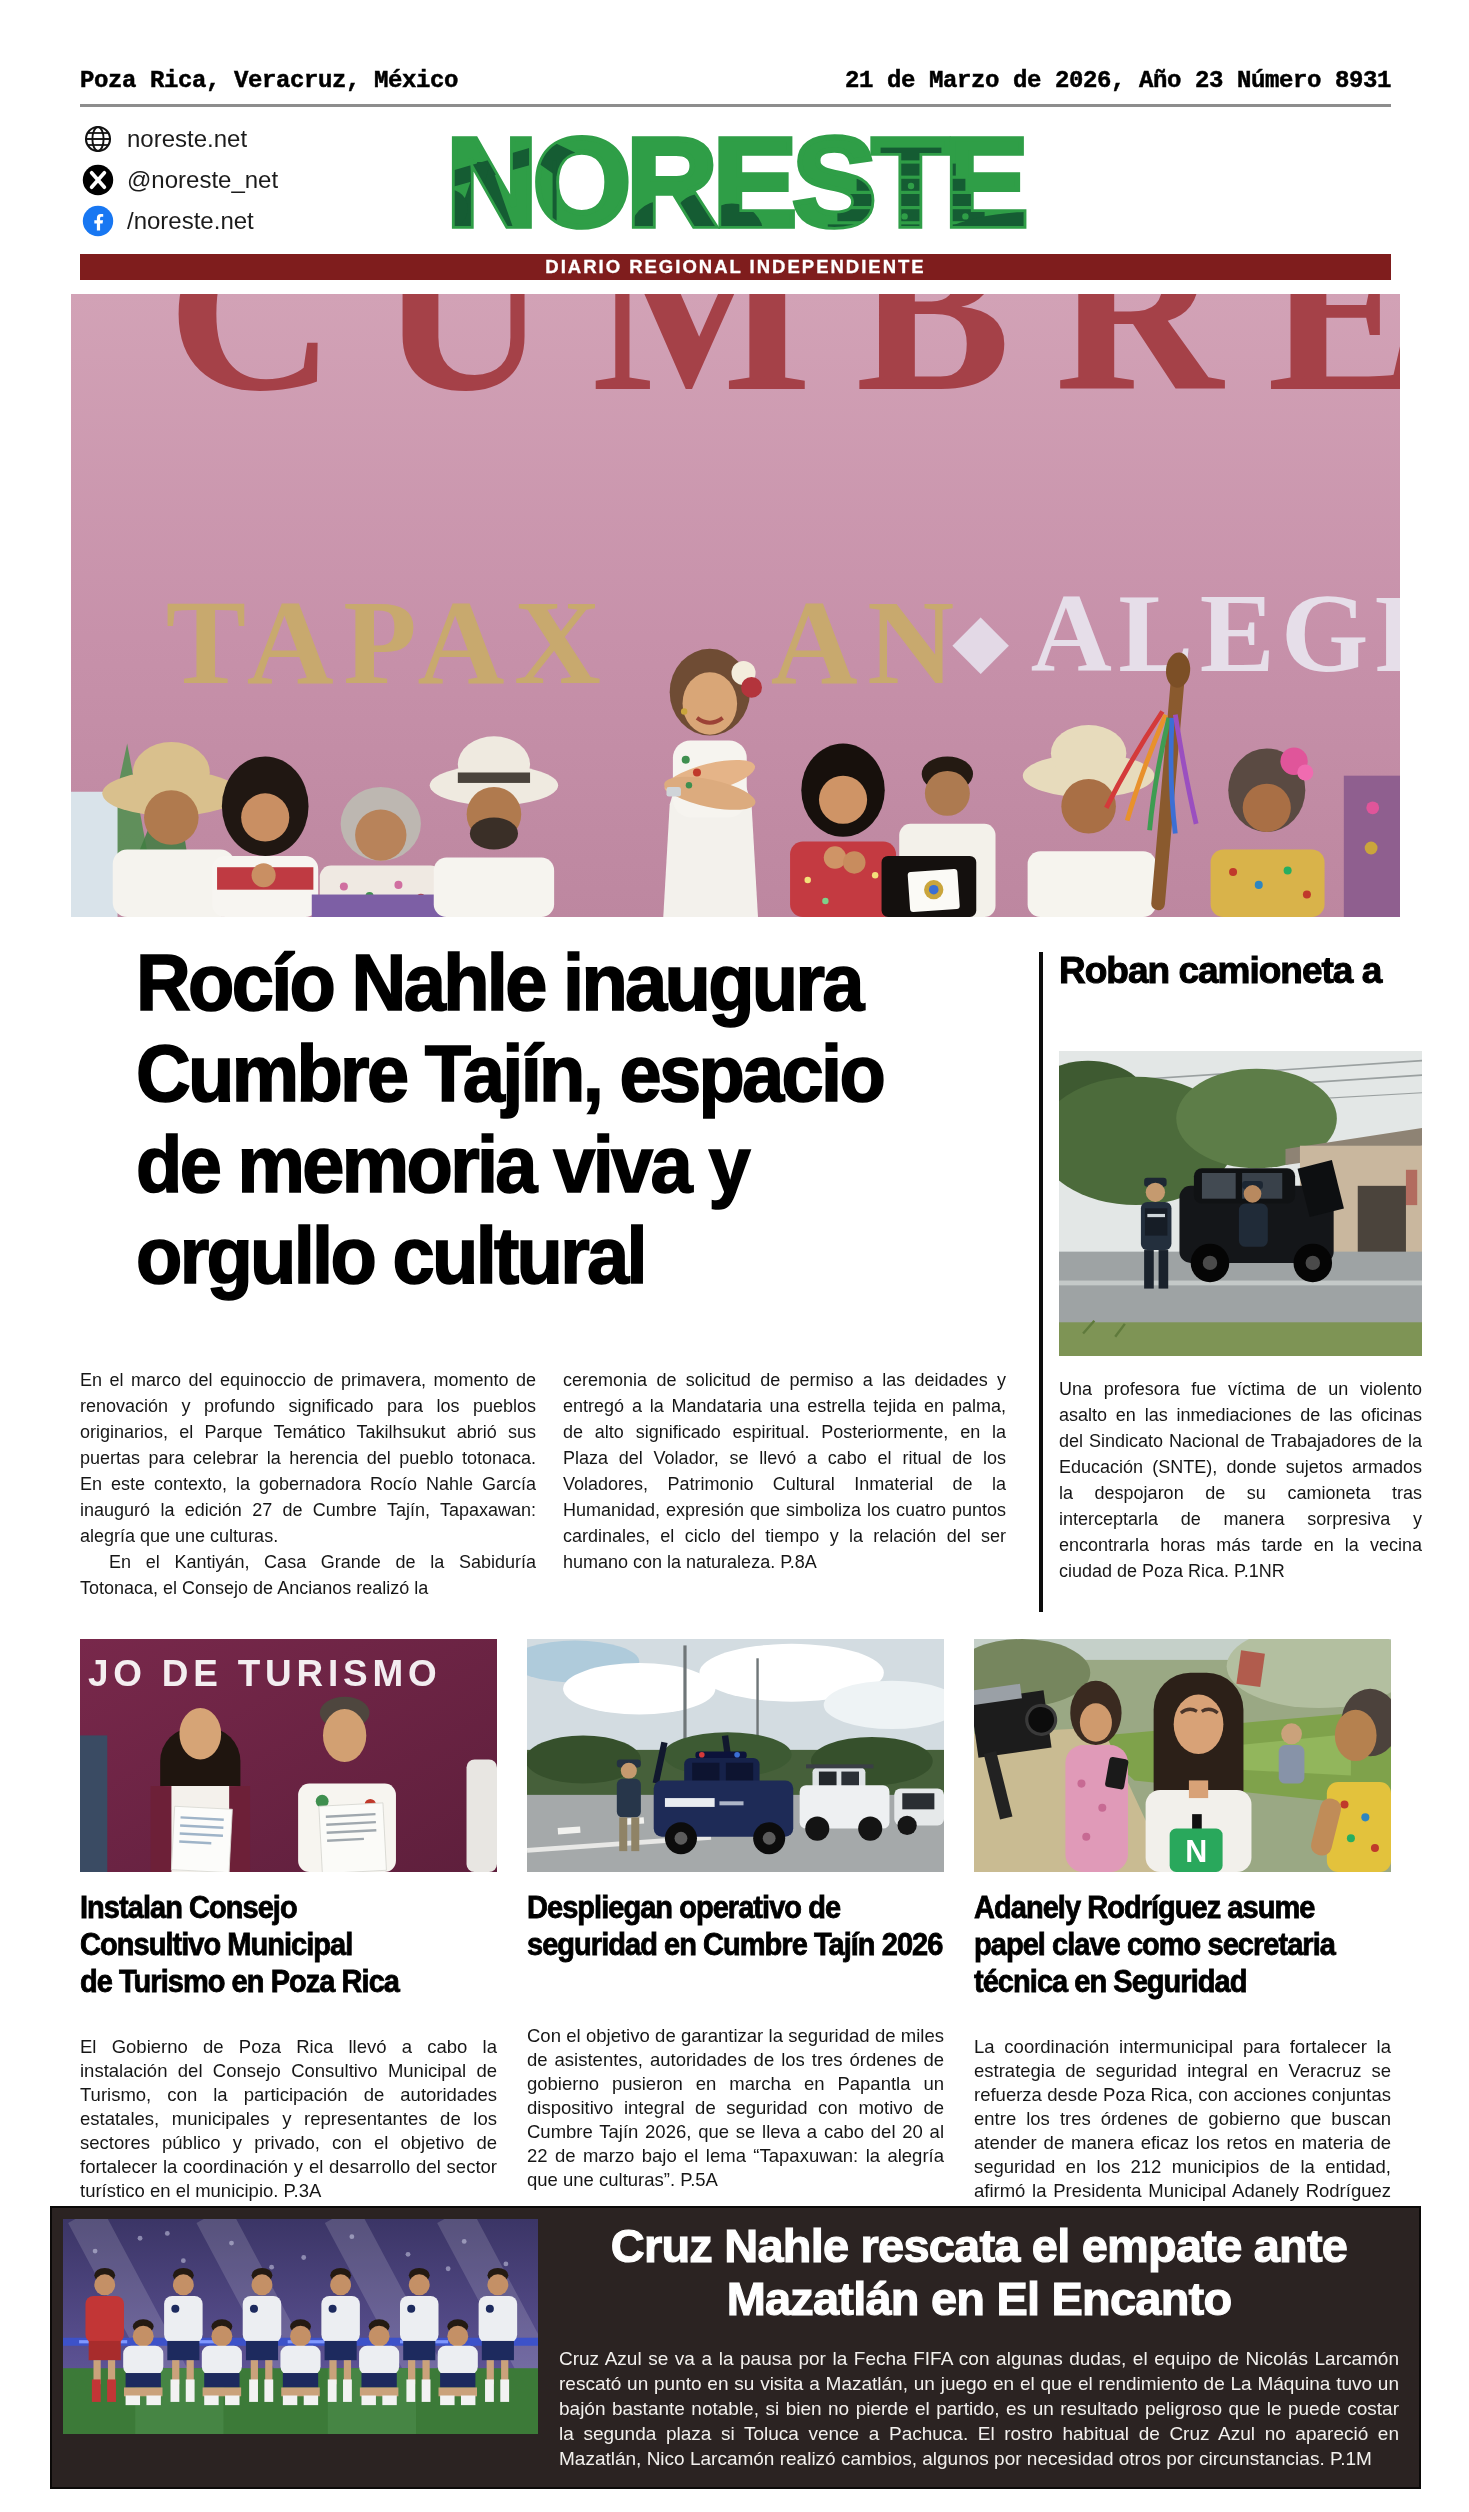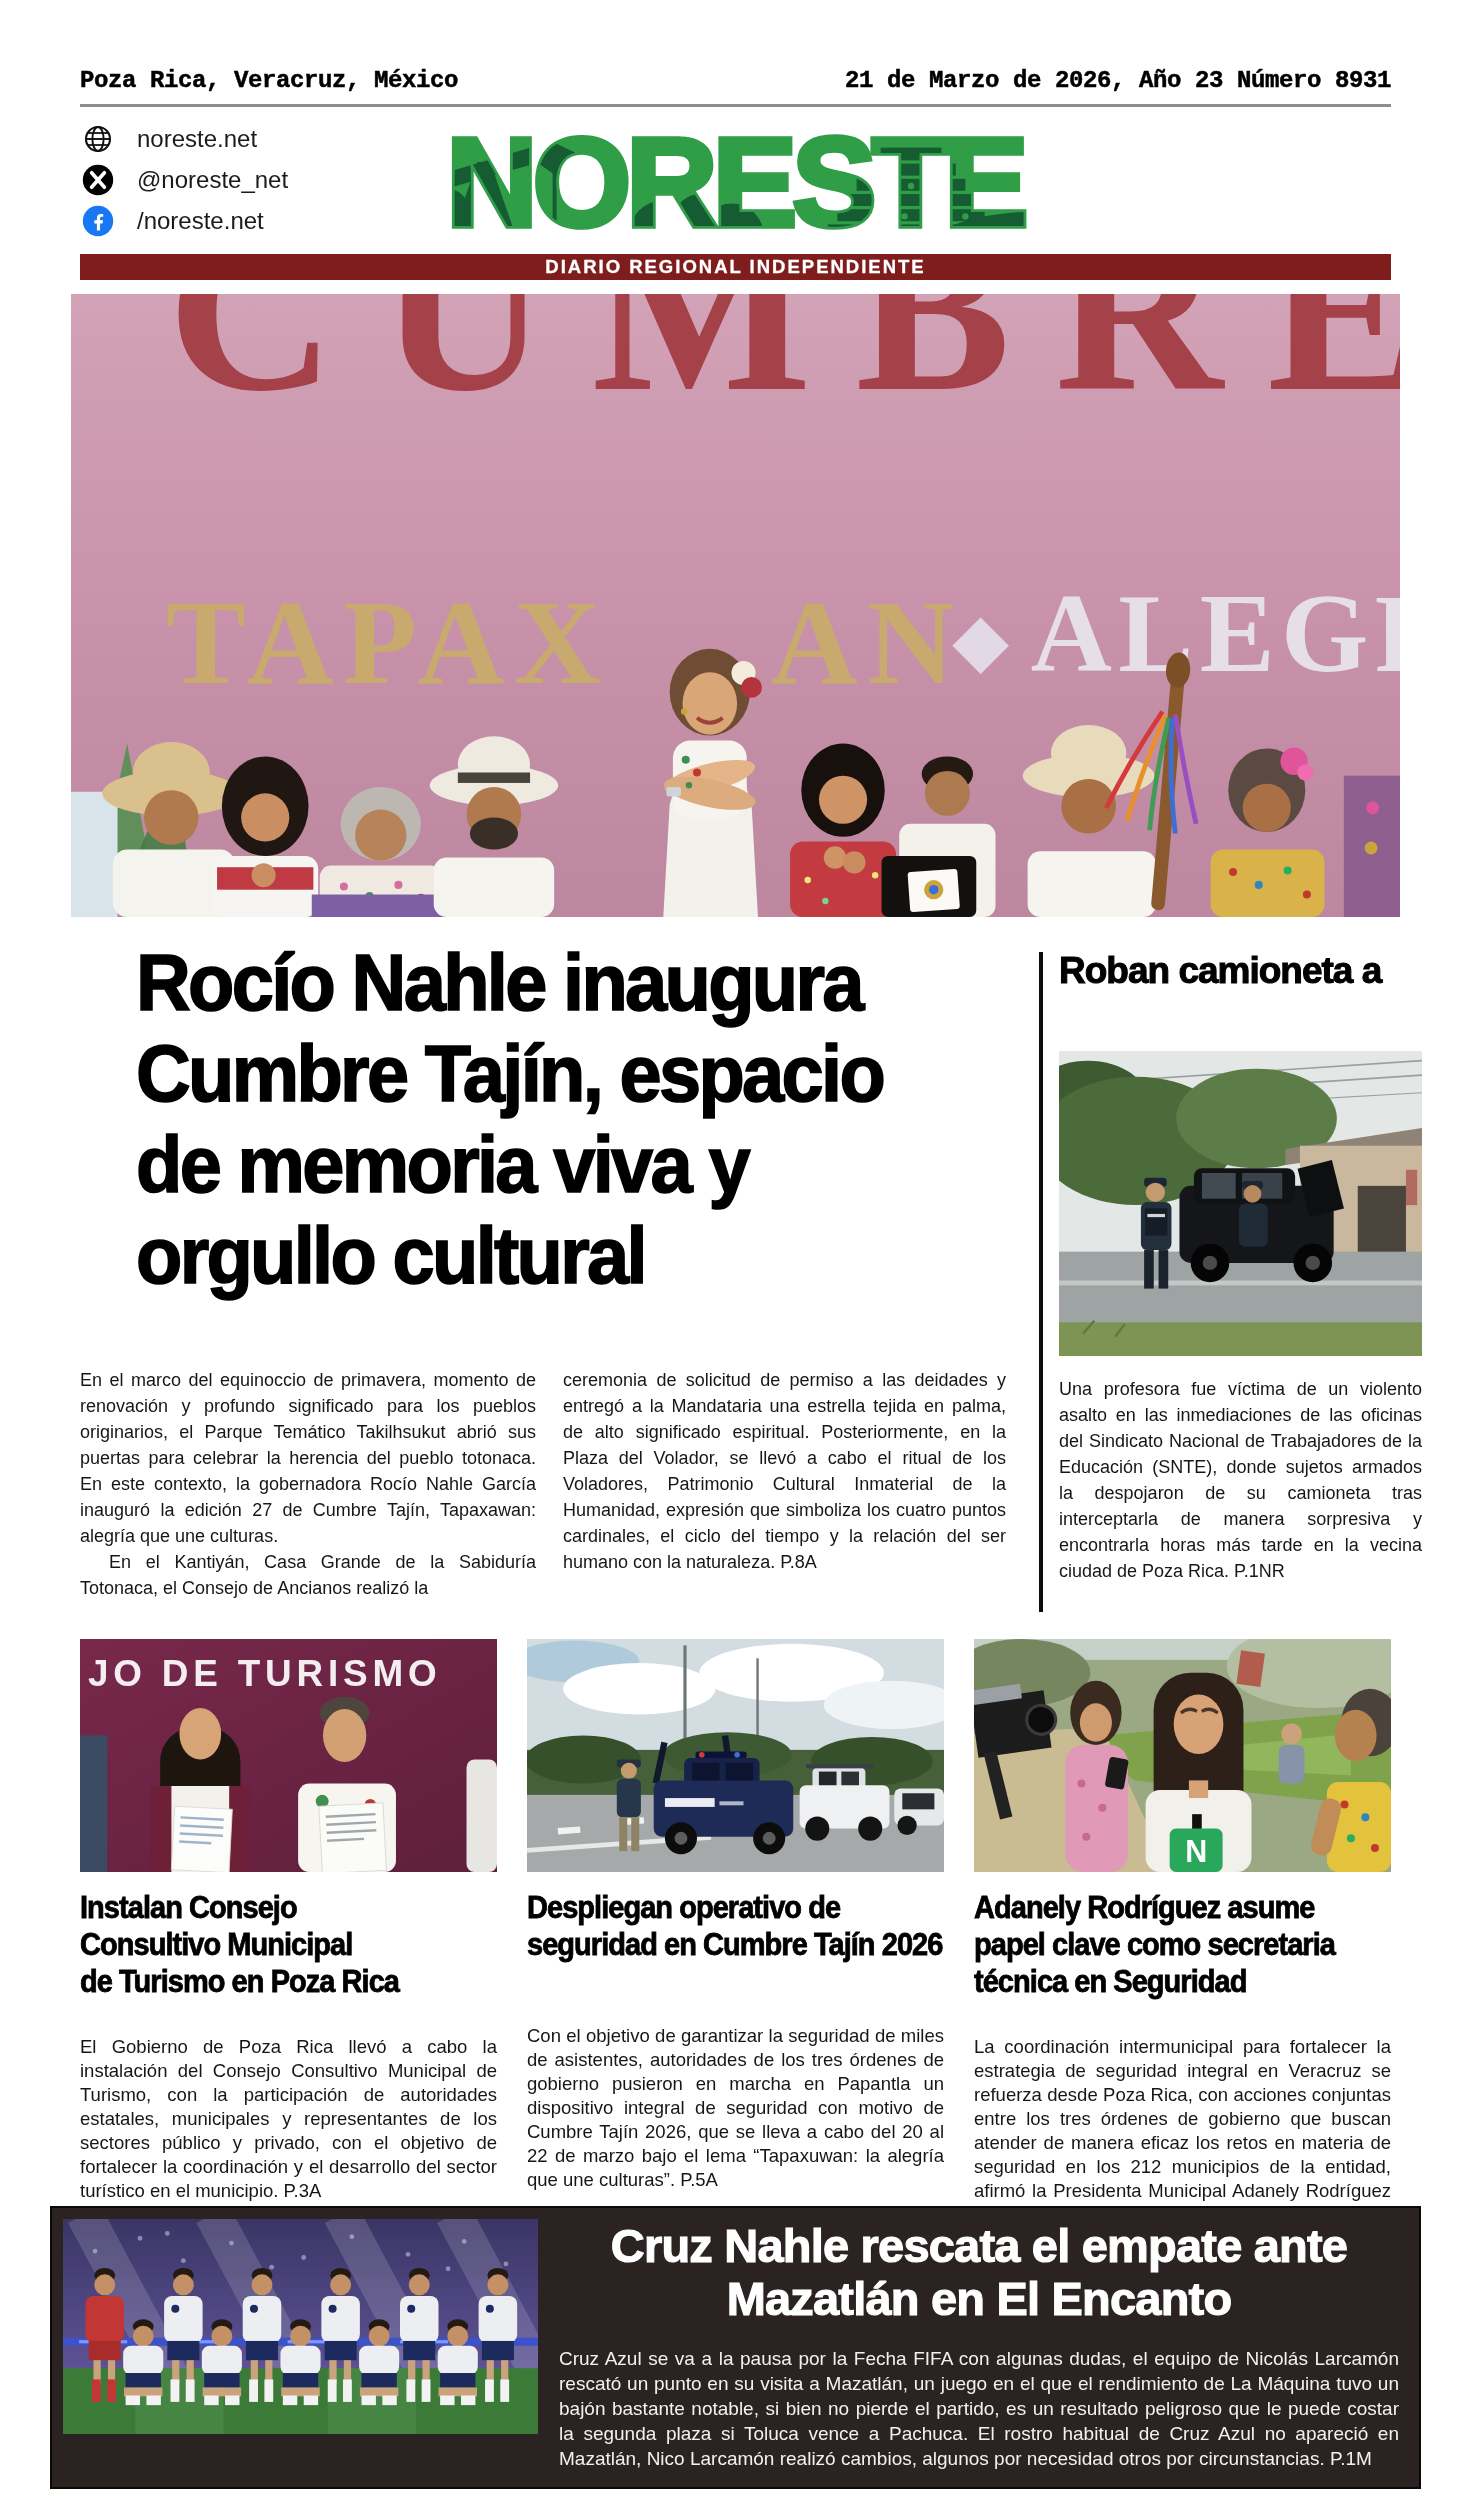--- a/index.html
+++ b/index.html
@@ -3,21 +3,21 @@
 <meta charset="utf-8">
 <style>
   html,body{margin:0;padding:0;background:#ffffff;}
   #page{position:relative;width:1470px;height:2512px;background:#fff;overflow:hidden;
         font-family:"Liberation Sans","DejaVu Sans",sans-serif;color:#111;}
   .abs{position:absolute;}
   
   .dateline{font-weight:bold;font-size:24px;letter-spacing:-0.4px;color:#000;-webkit-text-stroke:0.5px #000;white-space:nowrap;font-family:Liberation Mono, monospace;}
   .rule{background:#8d8d8d;}
   
-  .soc{display:flex;align-items:center;gap:23px;text-align:right;}
+  .soc{display:flex;align-items:center;gap:13px;text-align:right;}
   .soc-label{font-size:24px;color:#1b1b1b;}
   .soc-ic{width:32px;height:32px;flex:0 0 auto;}
   
   .tagbar{background:#7f1d1d;display:flex;align-items:center;justify-content:center;}
   .tagbar span{color:#fff;font-weight:bold;font-size:18.5px;letter-spacing:2px;-webkit-text-stroke:0.3px #fff;}
   
   .h-line{white-space:nowrap;font-weight:bold;color:#000;}
   .lead-h{font-size:79px;line-height:91px;letter-spacing:-2.8px;-webkit-text-stroke:1.6px #000;transform:scaleX(.96);transform-origin:left top;}
   .rail-h{font-size:37px;line-height:44px;letter-spacing:-1px;-webkit-text-stroke:1px #000;}
   .story-h{font-size:30.5px;line-height:37px;letter-spacing:-1px;-webkit-text-stroke:0.8px #000;transform:scaleX(.95);transform-origin:left top;}

